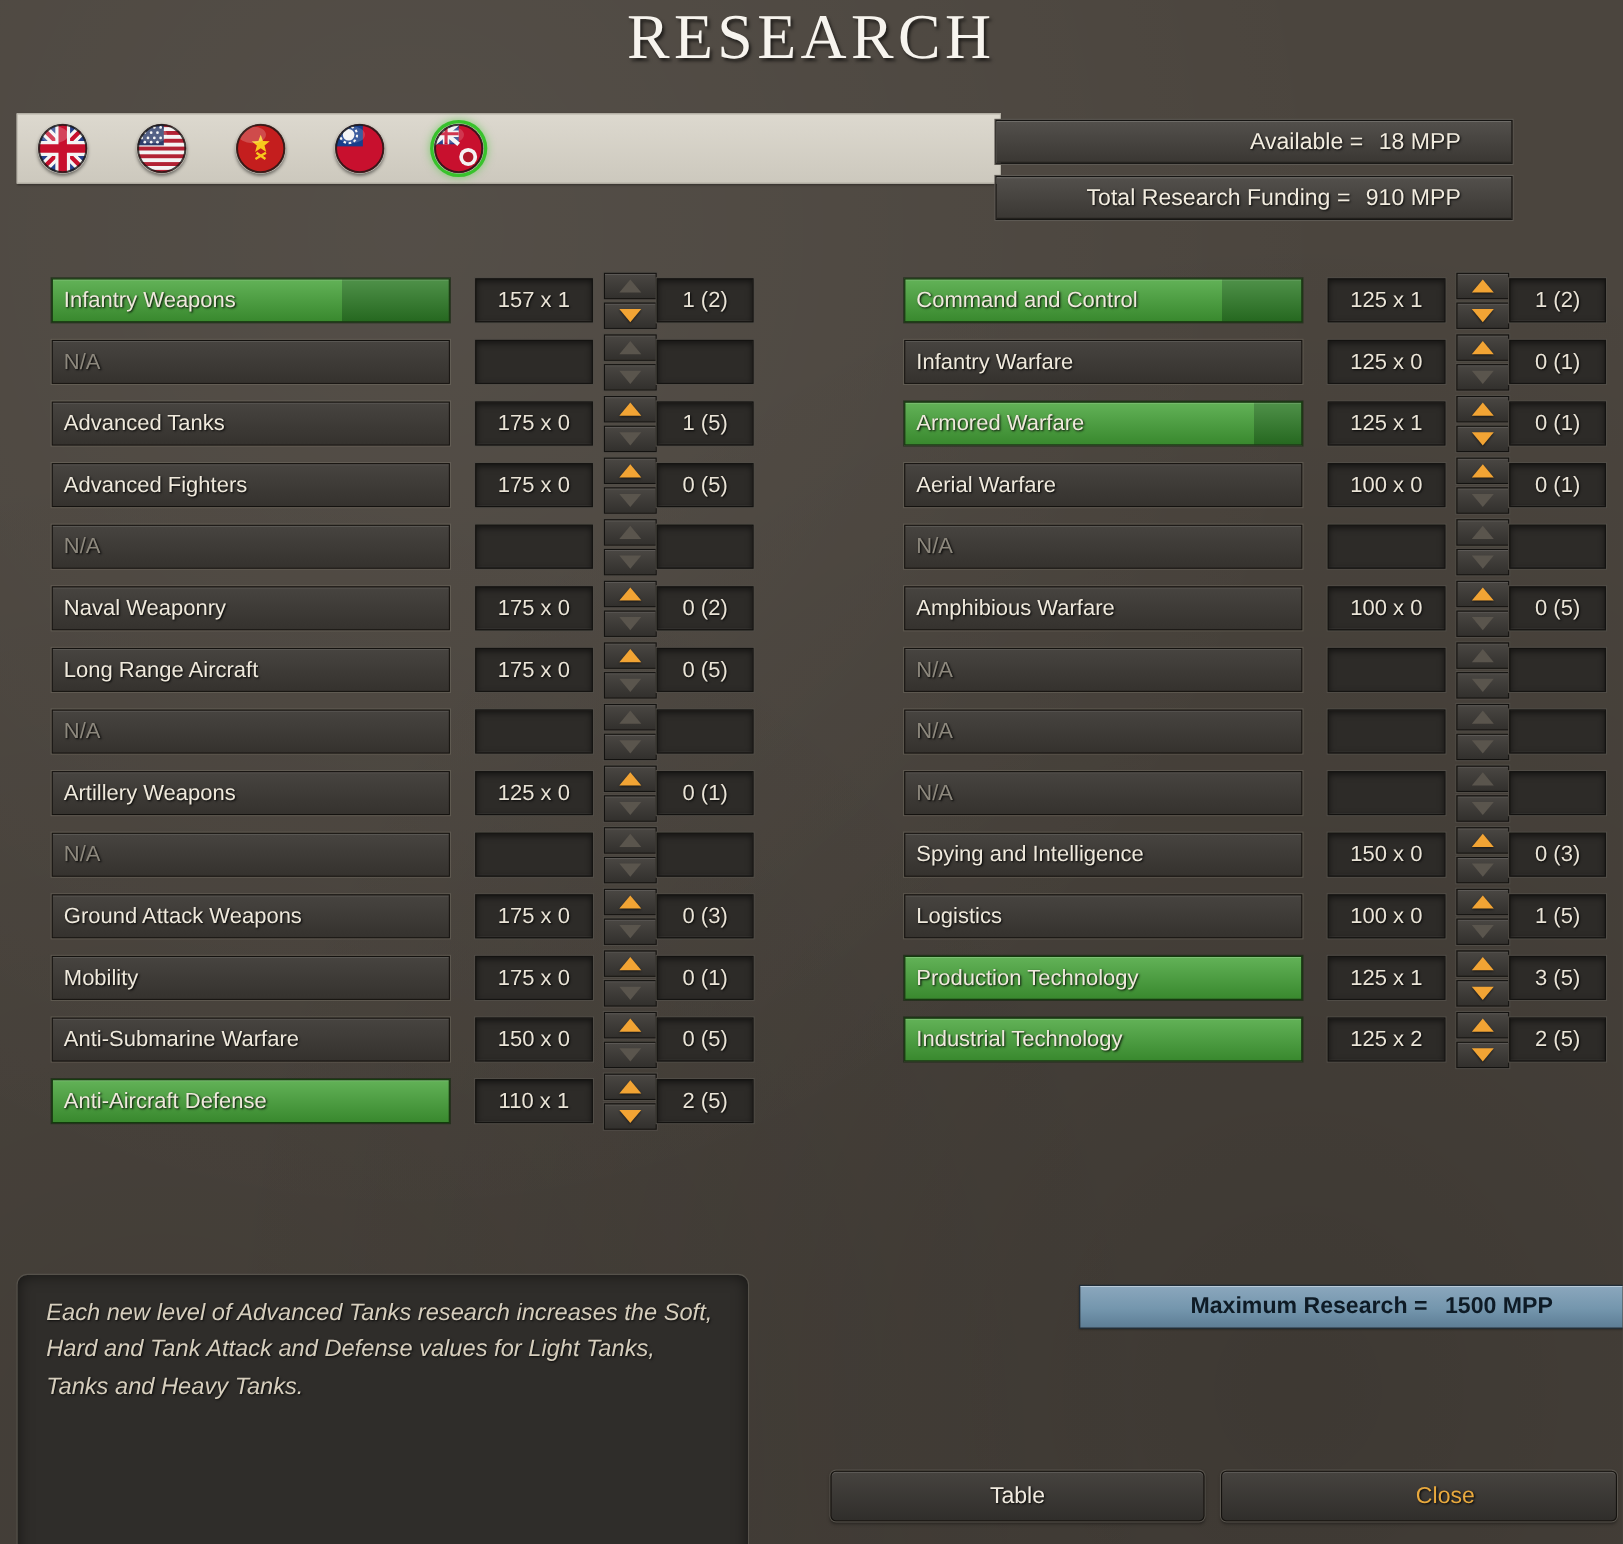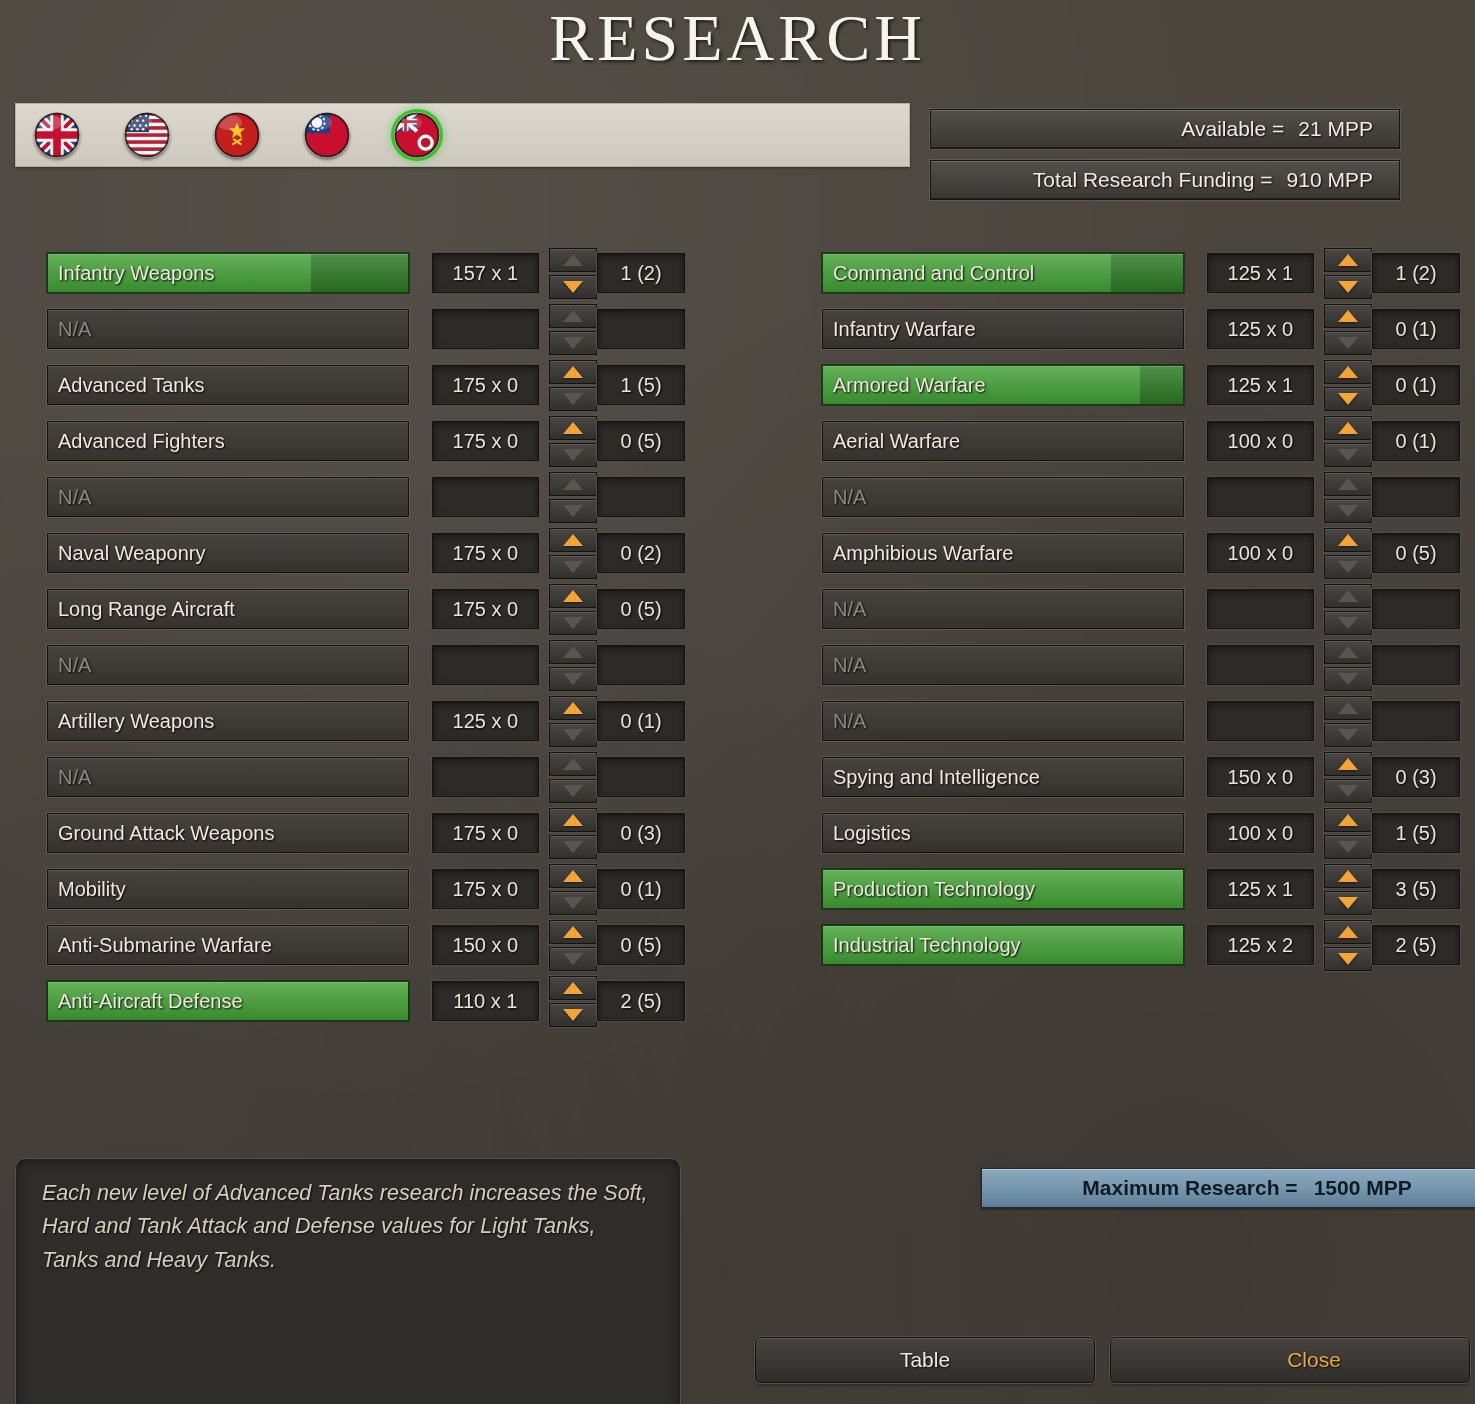--- a/index.html
+++ b/index.html
@@ -14,21 +14,21 @@
     position: relative;
     color: #f2ecdf;
   }
 
   
   #page-title {
     position: absolute; top: 0; left: 0; width: 100%;
     text-align: center;
     font-family: "Liberation Serif", "DejaVu Serif", serif;
     font-weight: 400;
-    font-size: 66px;
+    font-size: 58px;
     letter-spacing: 4px;
     color: #f7f4ee;
     text-shadow: 2px 2px 3px rgba(0,0,0,.6);
   }
 
   
   #flagbar {
     position: absolute; left: 15px; top: 103px; width: 895px; height: 64px;
     background: linear-gradient(#ddd9cf, #ccc8bd);
     box-shadow: inset 0 0 0 1px #b3afa4, 0 1px 2px rgba(0,0,0,.4);
@@ -40,26 +40,26 @@
     position: relative; cursor: pointer;
     box-shadow: 0 2px 3px rgba(0,0,0,.45);
   }
   .flag svg { display: block; border-radius: 50%; }
   .flag.selected {
     box-shadow: 0 0 0 3px #38c22c, 0 0 8px 3px rgba(56,194,44,.55);
   }
 
   
   .fundbar {
-    position: absolute; left: 930px; width: 470px; height: 40px;
+    position: absolute; left: 905px; width: 470px; height: 40px;
     background: linear-gradient(#53504c, #3a3733);
     border: 1px solid #161513;
     box-shadow: 0 0 0 1px #5d5953, inset 0 1px 0 rgba(255,255,255,.16), inset 0 -1px 0 rgba(0,0,0,.4);
     display: flex; align-items: center; justify-content: flex-end;
-    padding-right: 26px;
+    padding-right: 46px;
     font-size: 21px; color: #f2ecdf;
     text-shadow: 1px 1px 2px rgba(0,0,0,.9);
   }
   #available-bar { top: 109px; }
   #total-bar { top: 160px; }
   .fundbar .fv { margin-left: 14px; }
 
   
   #left-col  { position: absolute; left: 15px;  top: 257px; width: 670px; }
   #right-col { position: absolute; left: 790px; top: 257px; width: 670px; }
@@ -263,21 +263,21 @@
       <circle cx="33" cy="32" r="5" fill="#b11a2b"></circle>
       <ellipse cx="16" cy="11" rx="13" ry="8" fill="rgba(255,255,255,.16)"></ellipse>
     </g>
     <circle cx="24" cy="24" r="22.5" fill="none" stroke="rgba(25,23,20,.8)" stroke-width="2"></circle>
       </svg>
     </div>
   </div>
 
 <div class="fundbar" id="available-bar">
   <span>Available =</span>
-  <span class="fv">21 MPP</span>
+  <span class="fv">18 MPP</span>
 </div>
 <div class="fundbar" id="total-bar">
   <span>Total Research Funding =</span>
   <span class="fv">910 MPP</span>
 </div>
 
 <div id="left-col">
     <div class="row">
       <div class="lab hl" style="background-image: linear-gradient(rgba(255, 255, 255, 0.16), rgba(0, 0, 0, 0.16)), linear-gradient(90deg, rgb(68, 163, 55) 73%, rgb(45, 124, 38) 73%);">Infantry Weapons</div>
       <div class="box val">157 x 1</div>

